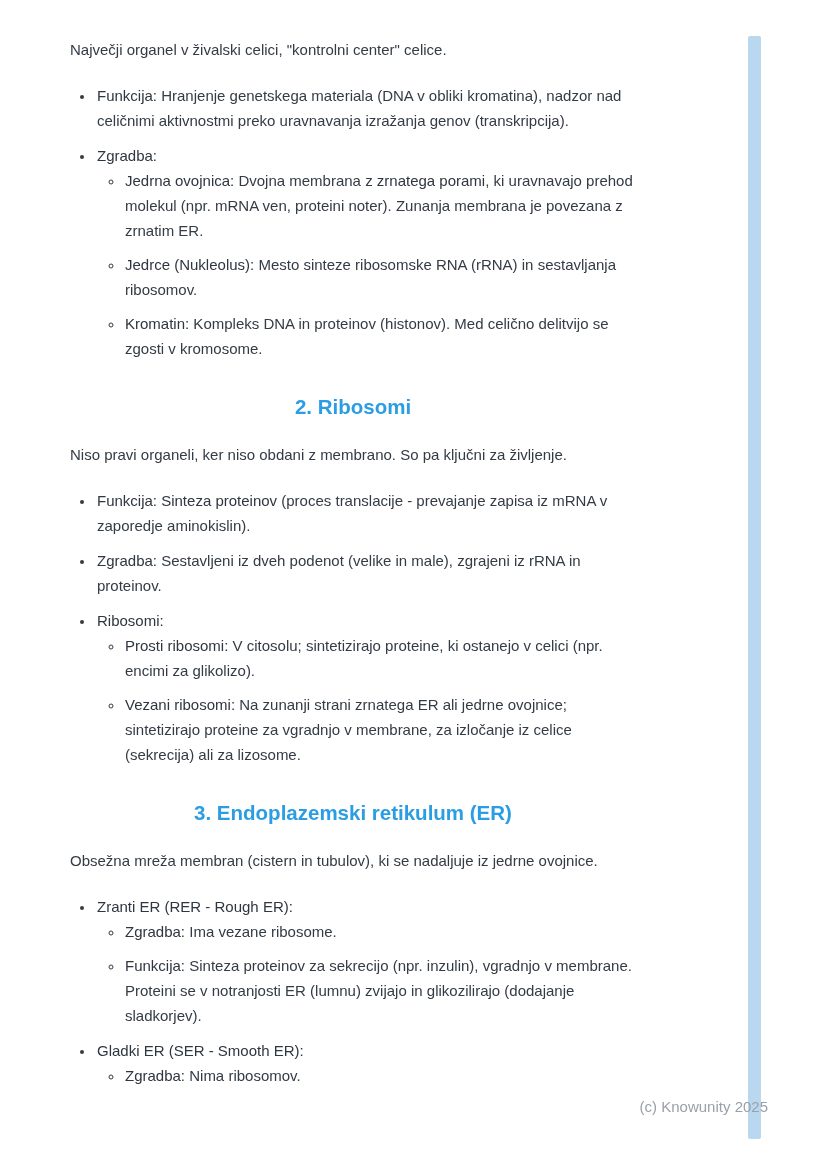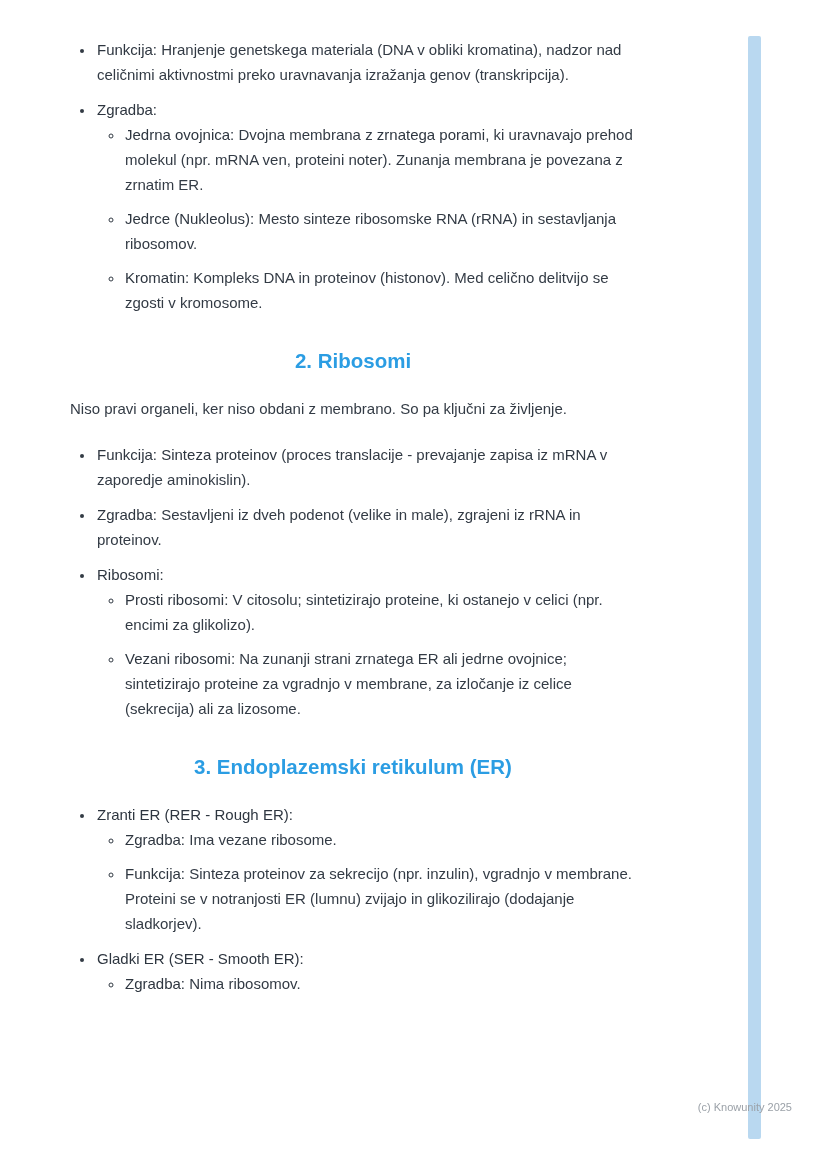--- a/index.html
+++ b/index.html
@@ -42,50 +42,52 @@
     right: 67px;
     top: 36px;
     width: 13px;
     height: 1103px;
     background: #b9d8f0;
     border-radius: 2px;
   }
   .footer {
     position: absolute;
     top: 1100px;
-    right: 36px;
-    font-size: 11px;
+    right: 60px;
+    font-size: 15px;
     line-height: 14px;
     color: #9ba1a8;
   }
 </style>
 </head>
 <body>
 
 <div class="page">
   <div class="content">
+      <p class="paragraph"><span>Največji organel v živalski celici, "kontrolni center" celice.</span></p>
       <ul class="list-l1">
         <li><strong>Funkcija:</strong><span> Hranjenje genetskega materiala (DNA v obliki kromatina), nadzor nad celičnimi aktivnostmi preko uravnavanja izražanja genov (transkripcija).</span></li>
         <li><strong>Zgradba:</strong><ul class="list-l2">
             <li><strong>Jedrna ovojnica:</strong><span> Dvojna membrana z </span><strong>zrnatega porami</strong><span>, ki uravnavajo prehod molekul (npr. mRNA ven, proteini noter). Zunanja membrana je povezana z zrnatim ER.</span></li>
             <li><strong>Jedrce (Nukleolus):</strong><span> Mesto sinteze ribosomske RNA (rRNA) in sestavljanja ribosomov.</span></li>
             <li><strong>Kromatin:</strong><span> Kompleks DNA in proteinov (histonov). Med celično delitvijo se zgosti v kromosome.</span></li>
           </ul></li>
       </ul>
       <h2 class="section-heading">2. Ribosomi</h2>
       <p class="paragraph"><span>Niso pravi organeli, ker niso obdani z membrano. So pa ključni za življenje.</span></p>
       <ul class="list-l1">
         <li><strong>Funkcija: Sinteza proteinov</strong><span> (proces translacije - prevajanje zapisa iz mRNA v zaporedje aminokislin).</span></li>
         <li><strong>Zgradba:</strong><span> Sestavljeni iz dveh podenot (velike in male), zgrajeni iz rRNA in proteinov.</span></li>
         <li><strong>Ribosomi:</strong><ul class="list-l2">
             <li><strong>Prosti ribosomi:</strong><span> V citosolu; sintetizirajo proteine, ki ostanejo v celici (npr. encimi za glikolizo).</span></li>
             <li><strong>Vezani ribosomi:</strong><span> Na zunanji strani zrnatega ER ali jedrne ovojnice; sintetizirajo proteine za vgradnjo v membrane, za izločanje iz celice (sekrecija) ali za lizosome.</span></li>
           </ul></li>
       </ul>
       <h2 class="section-heading">3. Endoplazemski retikulum (ER)</h2>
+      <p class="paragraph justify"><span>Obsežna mreža membran (cistern in tubulov), ki se nadaljuje iz jedrne ovojnice.</span></p>
       <ul class="list-l1">
         <li><strong>Zranti ER (RER - Rough ER):</strong><ul class="list-l2">
             <li><strong>Zgradba:</strong><span> Ima vezane ribosome.</span></li>
             <li><strong>Funkcija:</strong><span> Sinteza proteinov za sekrecijo (npr. inzulin), vgradnjo v membrane. Proteini se v notranjosti ER (lumnu) zvijajo in glikozilirajo (dodajanje sladkorjev).</span></li>
           </ul></li>
         <li><strong>Gladki ER (SER - Smooth ER):</strong><ul class="list-l2">
             <li><strong>Zgradba:</strong><span> Nima ribosomov.</span></li>
           </ul></li>
       </ul>
     </div>

